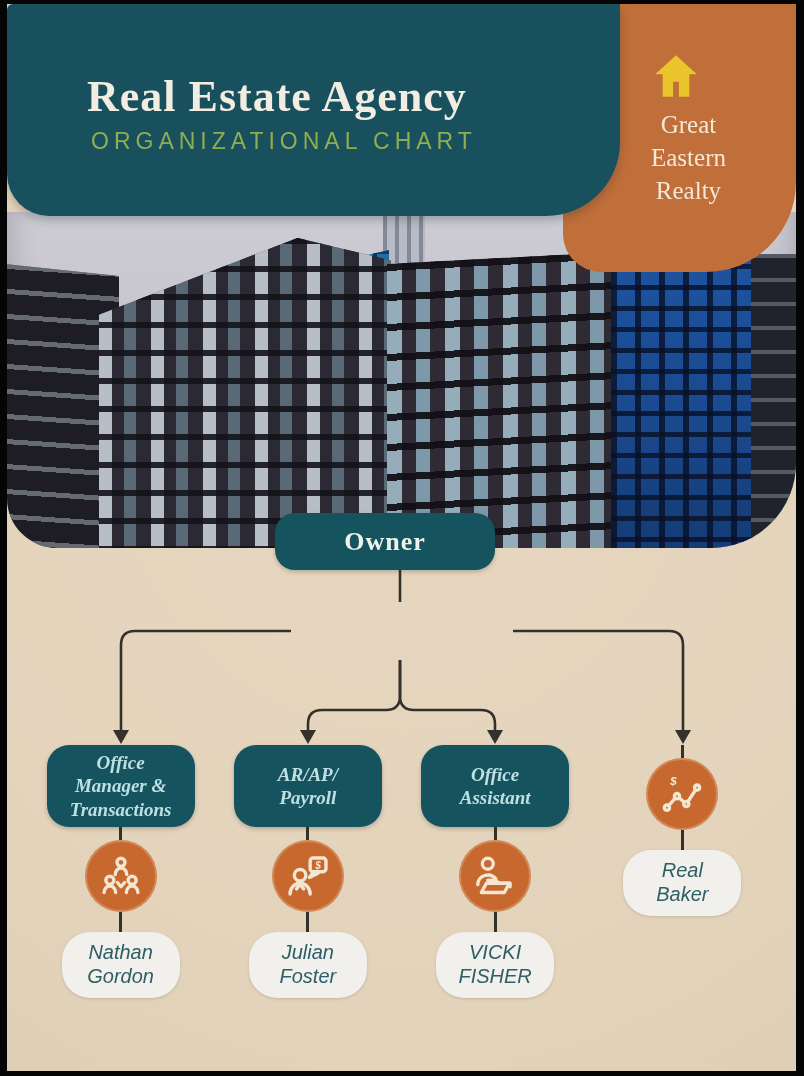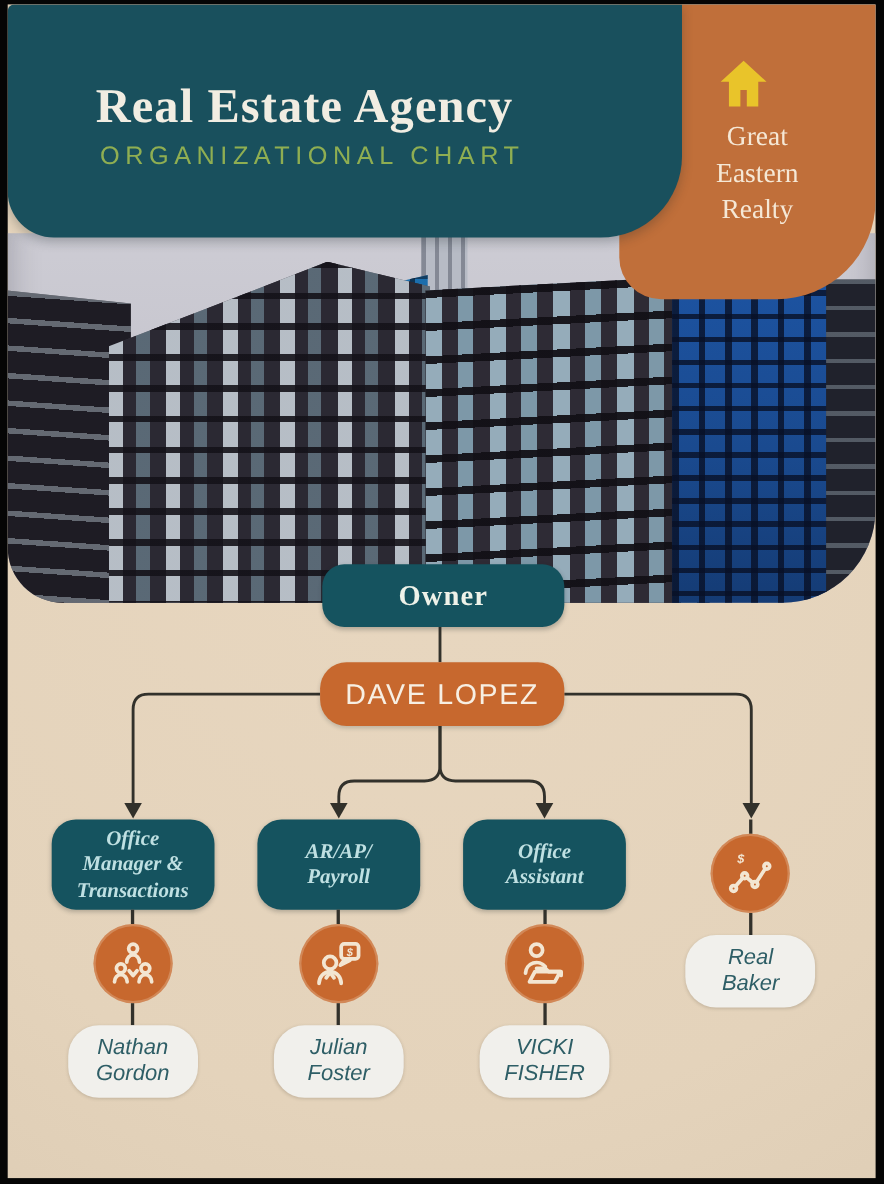--- a/index.html
+++ b/index.html
@@ -74,21 +74,21 @@
   .sub-title{position:absolute;left:84px;top:124px;color:var(--subtitle-green);
          font-size:23px;font-weight:400;letter-spacing:5px;}
 
   
   .connectors{position:absolute;inset:0;z-index:2;pointer-events:none;}
   .connectors path{fill:none;stroke:var(--line);stroke-width:2.6px;}
   .connectors polygon{fill:var(--line);}
 
   
   .node{position:absolute;display:flex;align-items:center;justify-content:center;z-index:3;}
-  .owner-node{left:286px;top:509px;width:220px;height:57px;background:var(--node-teal);
+  .owner-node{left:268px;top:509px;width:220px;height:57px;background:var(--node-teal);
          border-radius:20px;box-shadow:0 2px 4px rgba(30,40,40,.25);}
   .owner-label{color:#eef2e9;font-family:"Liberation Serif",serif;font-weight:bold;
          font-size:26px;letter-spacing:1px;}
   .ceo-node{left:284px;top:598px;width:222px;height:58px;background:var(--node-orange);
          border-radius:24px;box-shadow:0 2px 4px rgba(30,40,40,.2);}
   .ceo-label{color:#f7efe3;font-size:26px;letter-spacing:1.5px;}
 
   .dept-row{position:absolute;left:20px;top:741px;width:749px;display:flex;z-index:3;font-style:italic;}
   .dept{width:25%;display:flex;flex-direction:column;align-items:center;}
   .role-box{width:148px;height:82px;background:var(--node-teal);border-radius:22px;
@@ -195,23 +195,20 @@
       <polygon points="668,726 684,726 676,740"></polygon>
       <path d="M393 656 V692 Q393 706 379 706 H315 Q301 706 301 720 V726"></path>
       <polygon points="293,726 309,726 301,740"></polygon>
       <path d="M393 656 V692 Q393 706 407 706 H474 Q488 706 488 720 V726"></path>
       <polygon points="480,726 496,726 488,740"></polygon>
     </svg>
 
     <div class="node owner-node">
       <span class="owner-label">Owner</span>
     </div>
-    <div class="node ceo-node">
-      <span class="ceo-label">DAVE LOPEZ</span>
-    </div>
 
     <div class="dept-row">
 
       <div class="dept">
         <div class="role-box">
           <span class="role-label">Office
 Manager &amp;
 Transactions</span>
         </div>
         <div class="stem-a"></div>

